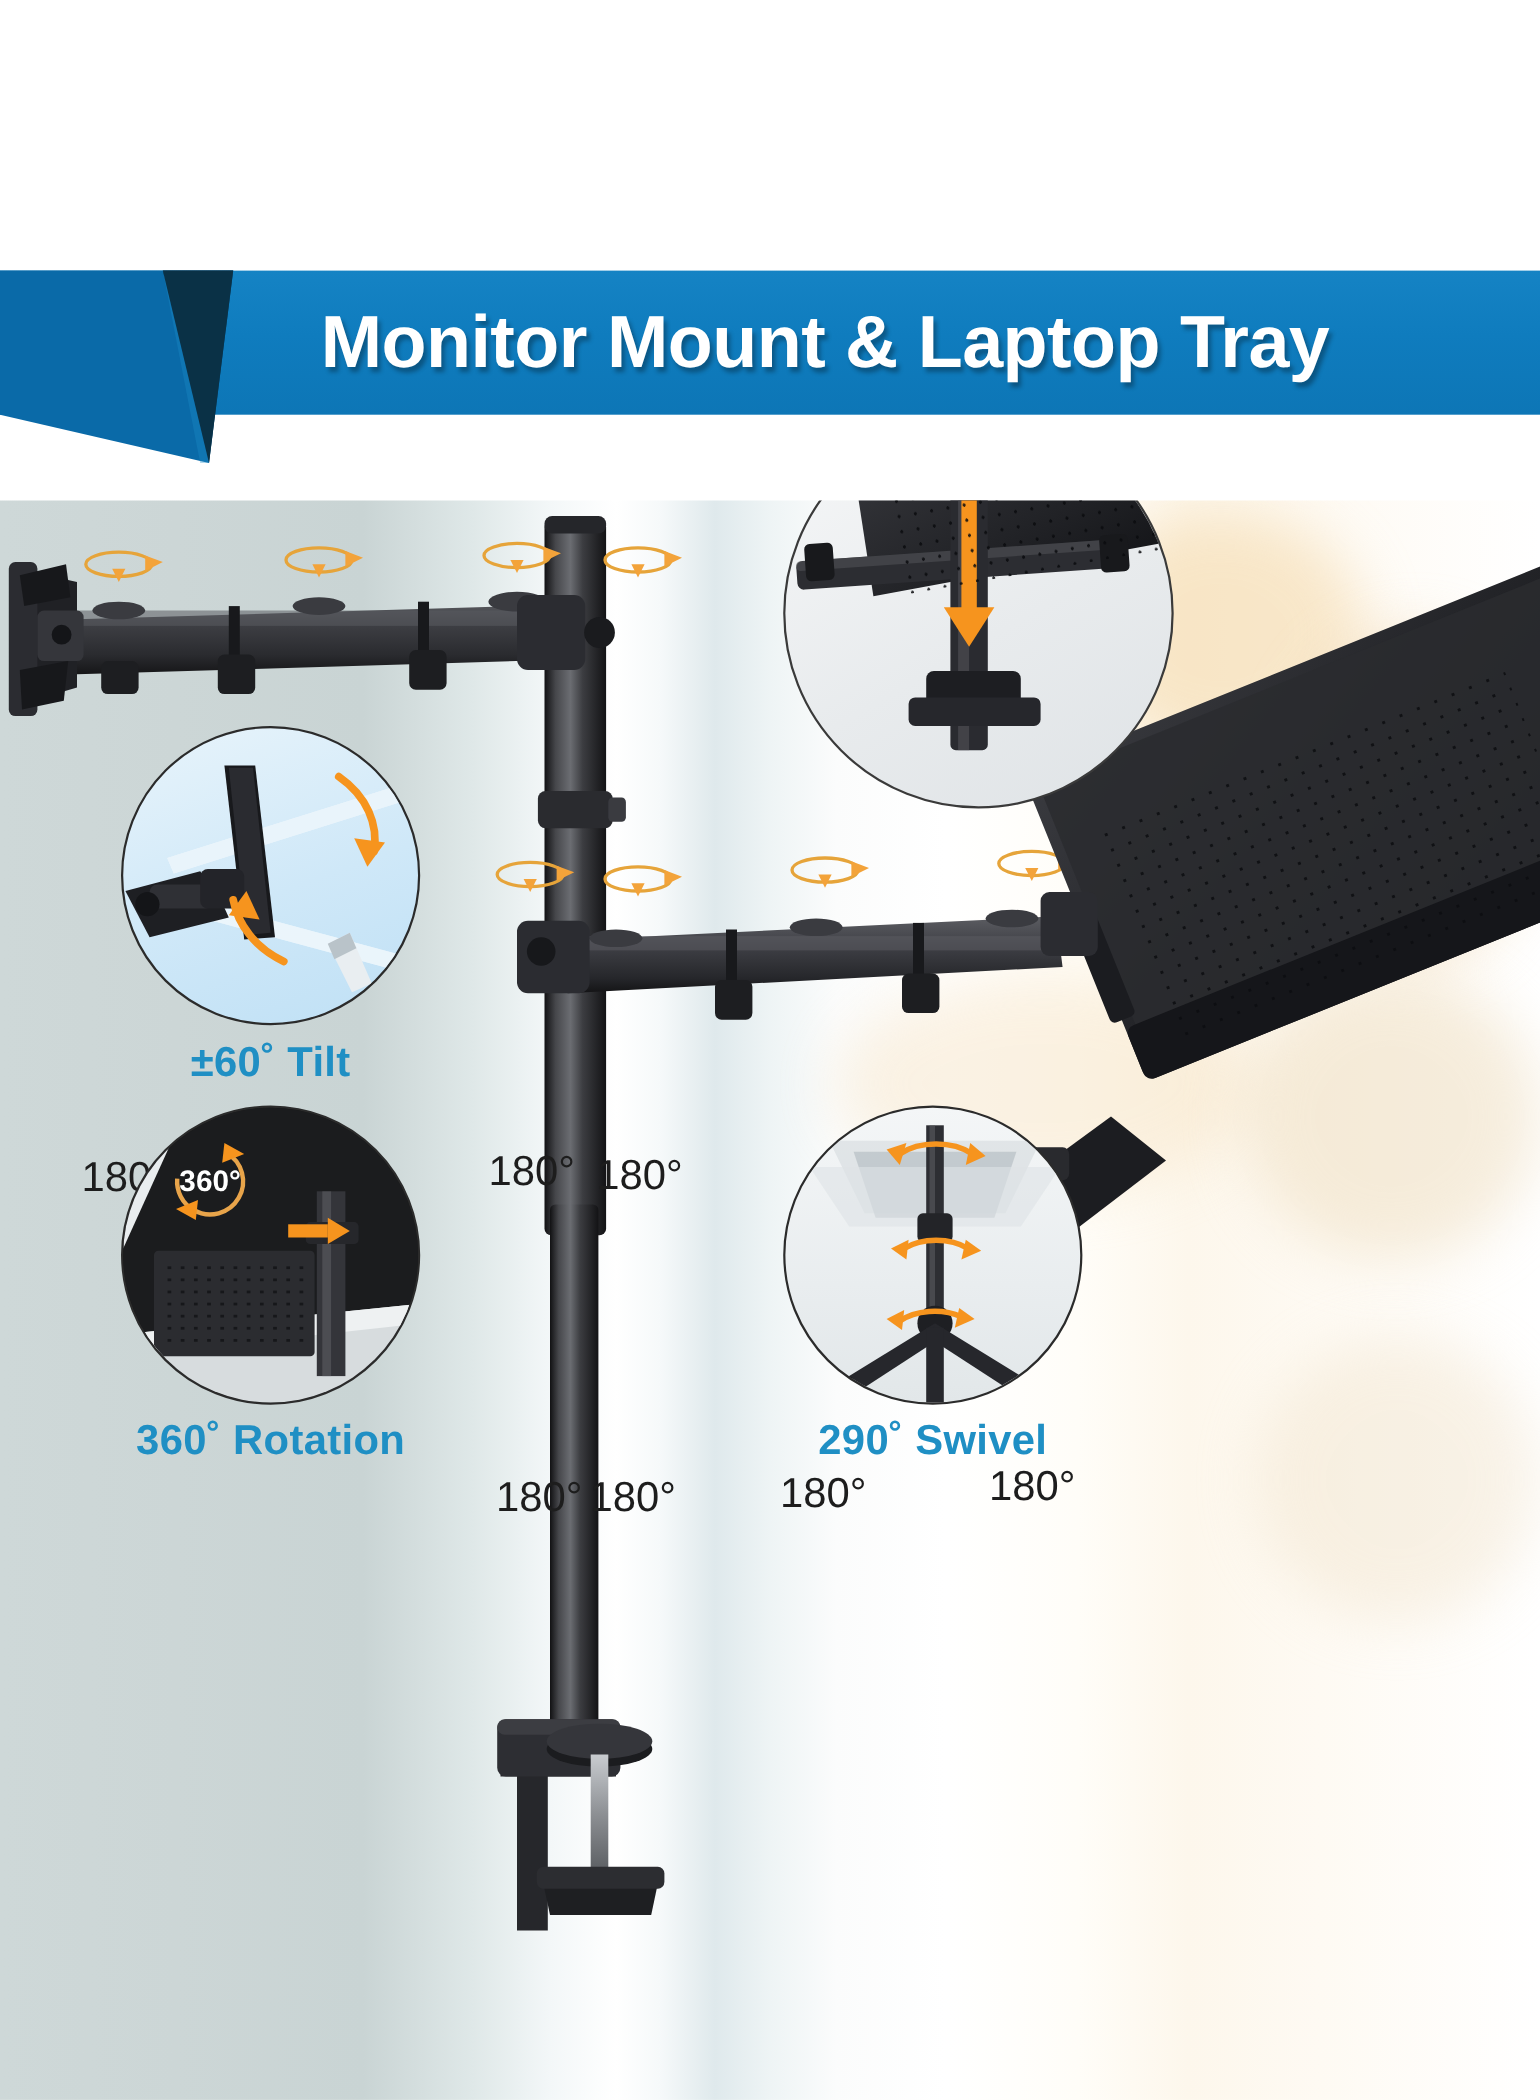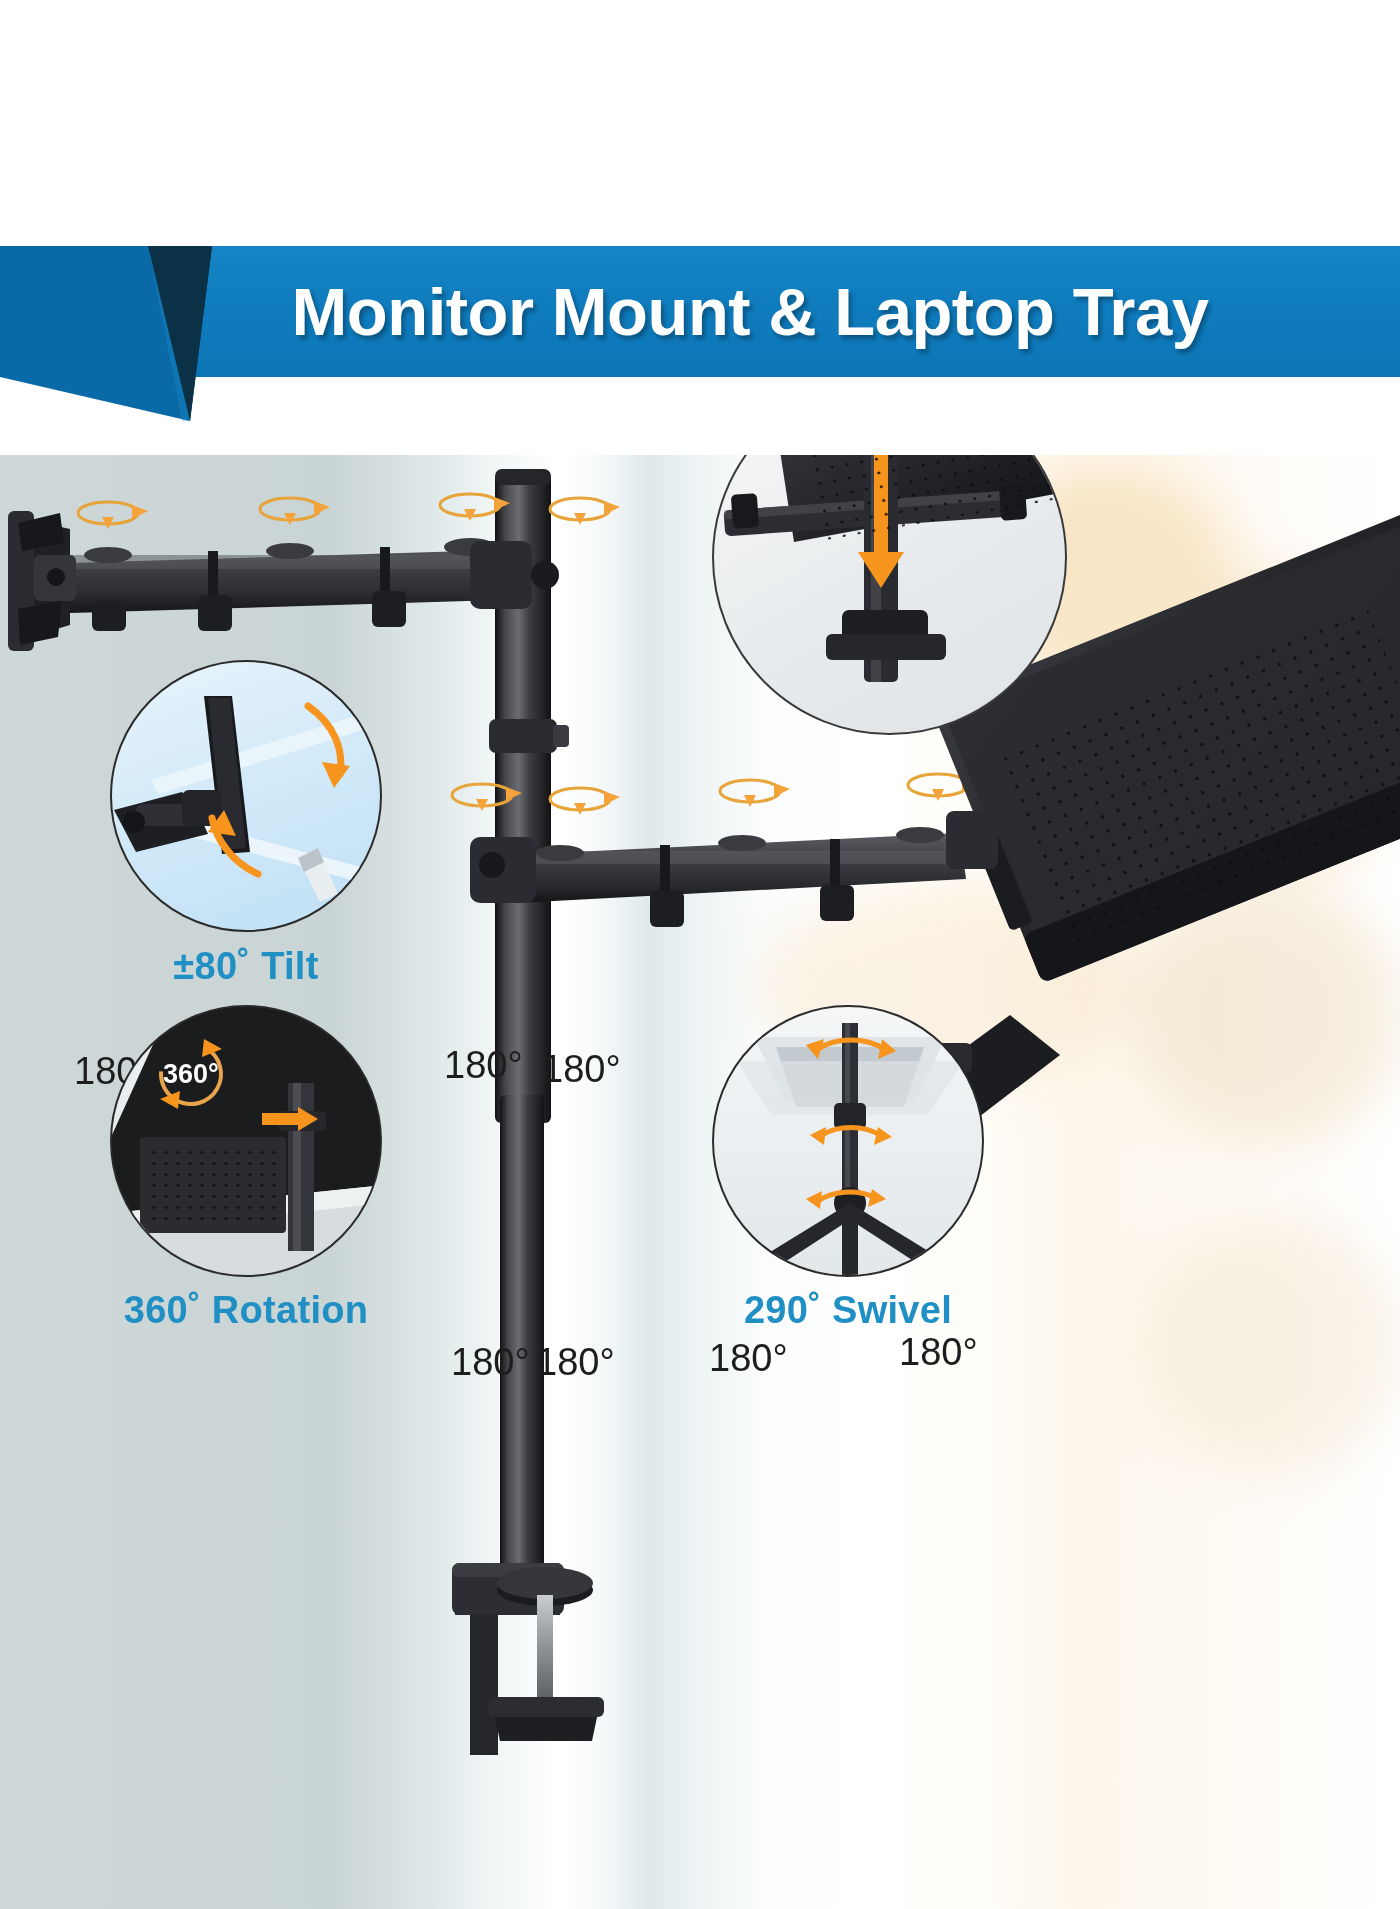--- a/index.html
+++ b/index.html
@@ -378,21 +378,21 @@
           <path d="M196,44 C222,62 232,88 228,112"></path>
           <path d="M146,212 C120,200 104,178 100,156"></path>
         </g>
         <g fill="#f6941e">
           <polygon points="238,104 222,126 210,100"></polygon>
           <polygon points="96,170 112,148 124,174"></polygon>
         </g>
       </svg>
     </div>
 
-    <div class="cap" style="left:246px; top:490px; transform:translateX(-50%);">±80˚ Tilt</div>
+    <div class="cap" style="left:246px; top:490px; transform:translateX(-50%);">±60˚ Tilt</div>
 
     <div class="circle rot" style="left:110px; top:550px; width:272px; height:272px;">
       <svg viewBox="0 0 272 272" width="272" height="272">
         <rect x="0" y="0" width="272" height="272" fill="#1b1c1e"></rect>
 
         <path d="M0,0 L58,0 L0,128 Z" fill="#e9edef"></path>
 
         <path d="M0,206 L272,178 L272,272 L0,272 Z" fill="#d7dcde"></path>
         <path d="M0,206 L272,178 L272,196 L0,226 Z" fill="#eef1f2"></path>
 

